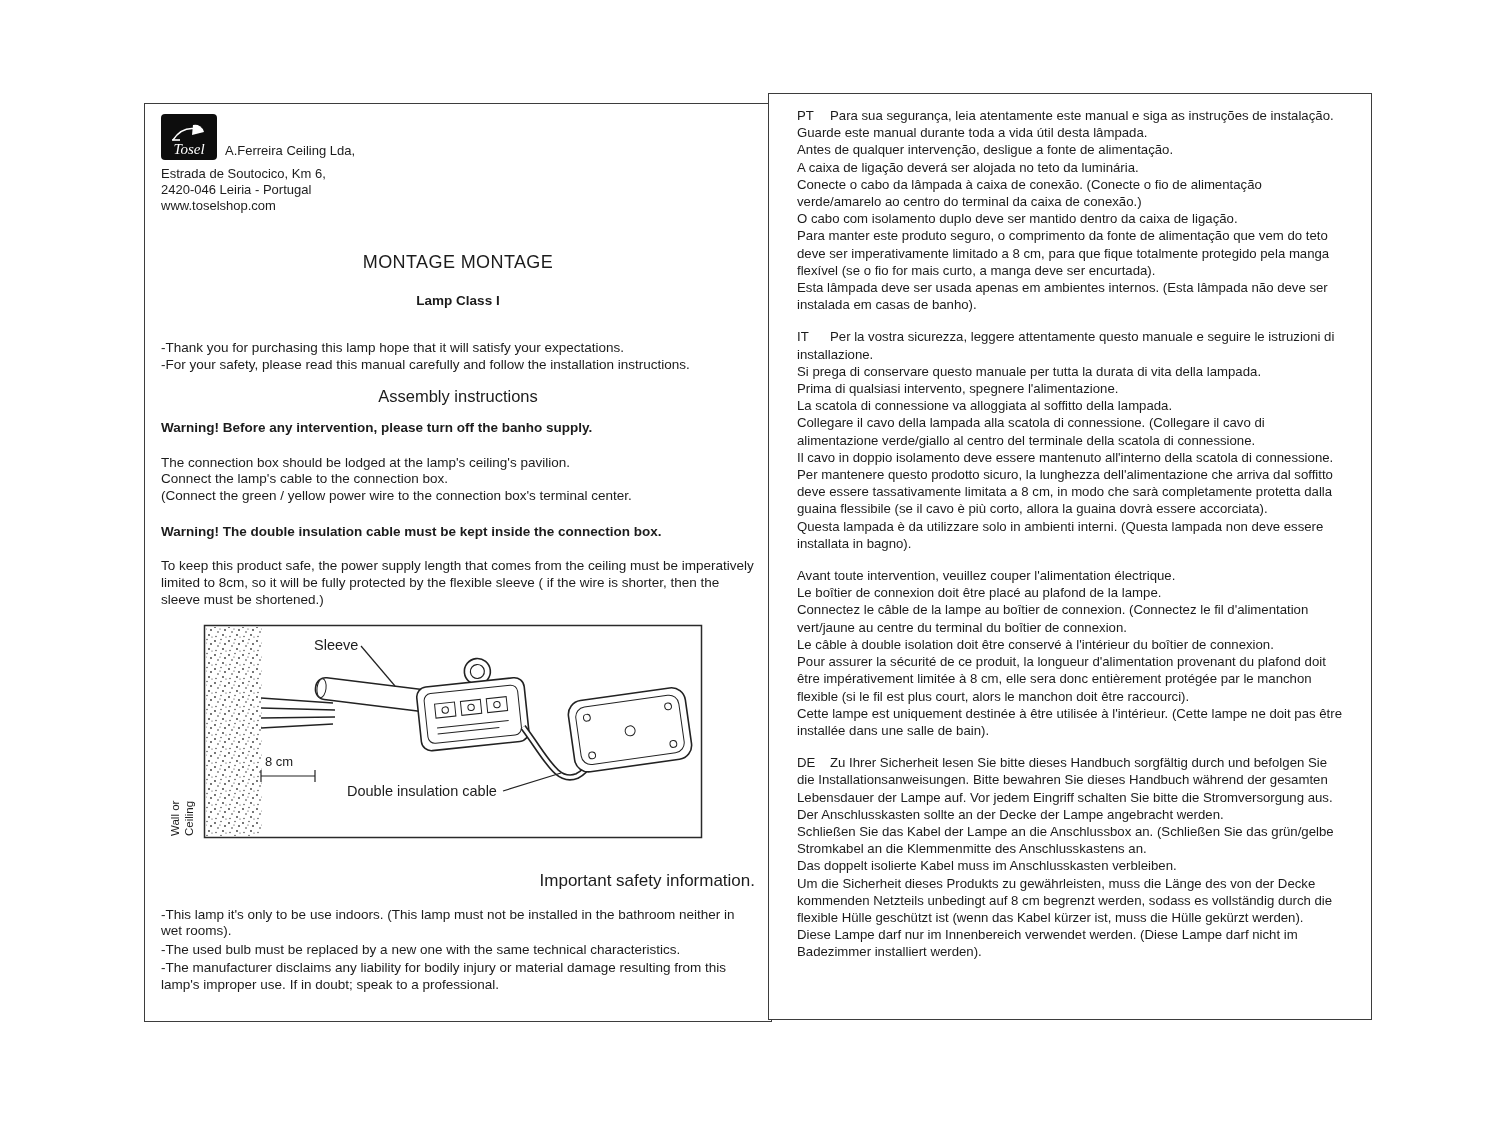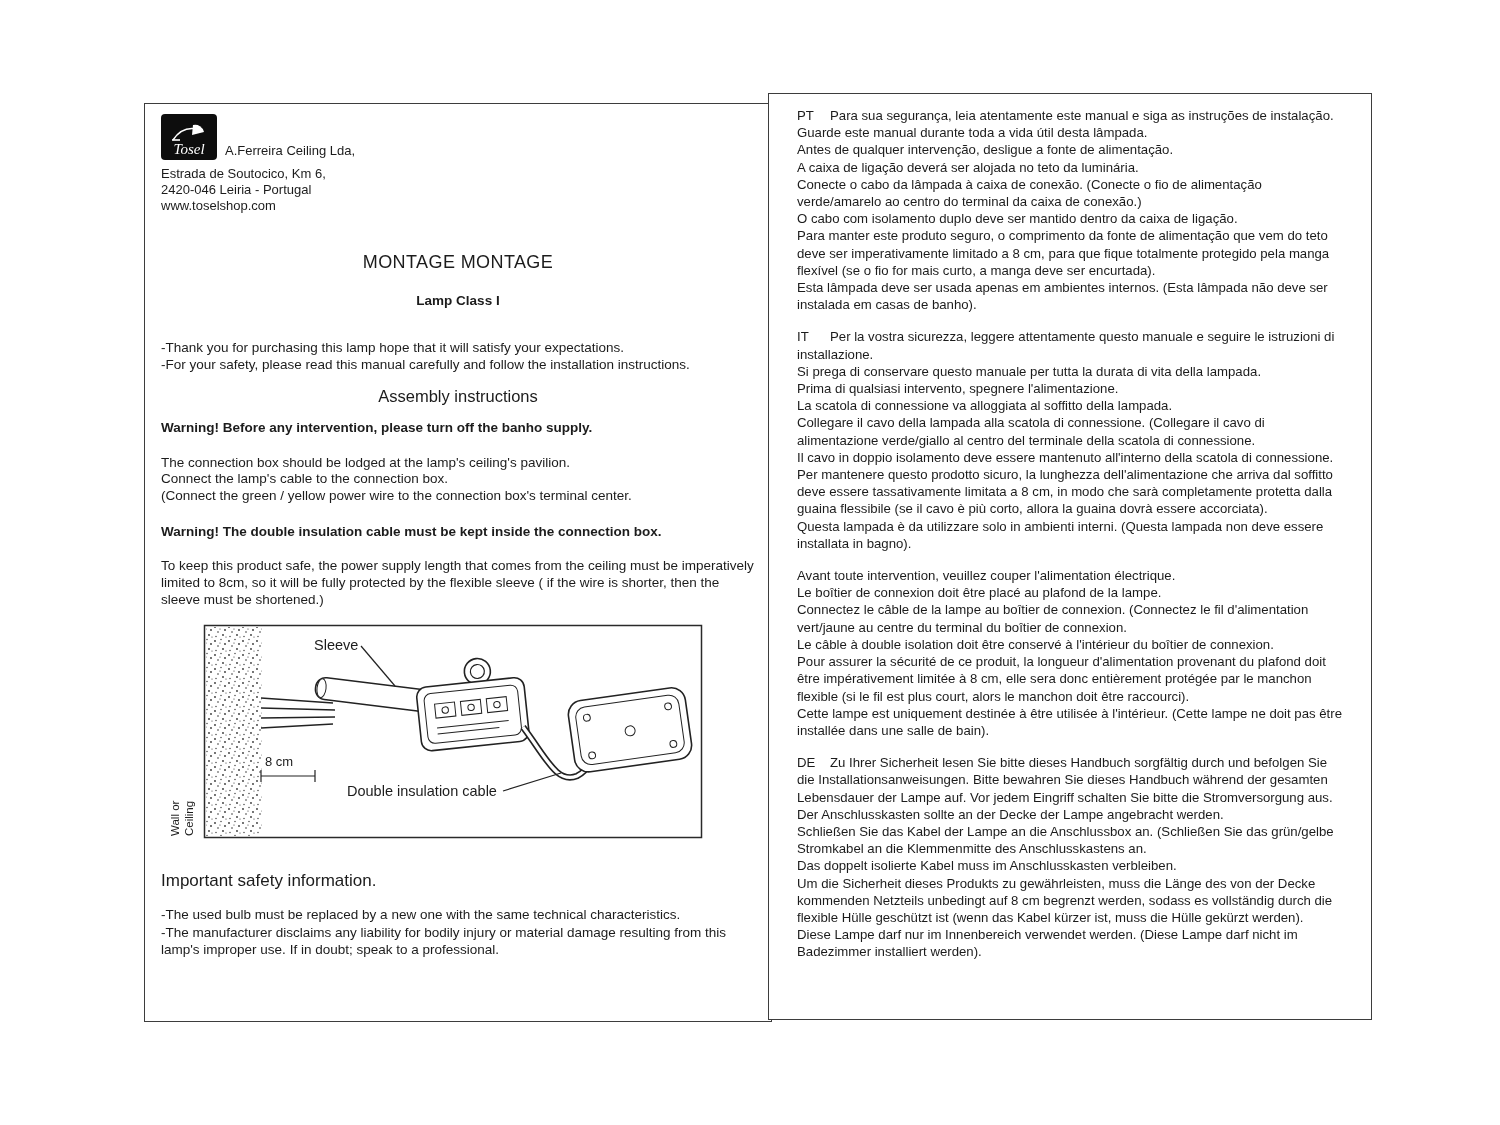--- a/index.html
+++ b/index.html
@@ -23,21 +23,21 @@
   .address{font-size:13px;line-height:16px;margin-top:6px;}
   .doc-title{text-align:center;font-size:18px;letter-spacing:.4px;margin-top:38px;}
   .doc-subtitle{text-align:center;font-size:13.5px;font-weight:bold;margin-top:20px;}
   .body-line{font-size:13.5px;line-height:16.5px;}
   .intro{margin-top:32px;}
   .assembly-heading{text-align:center;font-size:16.5px;margin-top:14px;}
   .warning{font-size:13.5px;font-weight:bold;margin-top:14px;line-height:16.5px;}
   .para{margin-top:18px;}
   .flow-para{font-size:13.5px;line-height:17px;margin-top:16px;}
   .diagram-wrap{margin-top:16px;margin-left:-4px;}
-  .safety-heading{text-align:left;font-size:17px;margin-top:18px;}
+  .safety-heading{text-align:right;font-size:17px;margin-top:18px;}
   .safety-list{margin-top:16px;}
   .safety-list .body-line{margin-bottom:2px;}
 
   
   .lang-section{margin-bottom:15px;}
   .lang-line{font-size:13.2px;line-height:17.2px;}
   .lang-code{display:inline-block;min-width:33px;}
 
   svg text{font-family:"Liberation Sans",sans-serif;fill:#1c1c1c;}
 </style>
@@ -163,20 +163,21 @@
         <line x1="346" y1="167" x2="404" y2="149" stroke="#222" stroke-width="1.2"></line>
 
         <text transform="translate(22 212) rotate(-90)" font-size="11.5">Wall or</text>
         <text transform="translate(36 212) rotate(-90)" font-size="11.5">Ceiling</text>
       </svg>
     </div>
 
     <div class="safety-heading">Important safety information.</div>
 
     <div class="safety-list">
+      <div class="body-line">-This lamp it's only to be use indoors. (This lamp must not be installed in the bathroom neither in wet rooms).</div>
       <div class="body-line">-The used bulb must be replaced by a new one with the same technical characteristics.</div>
       <div class="body-line">-The manufacturer disclaims any liability for bodily injury or material damage resulting from this lamp's improper use. If in doubt; speak to a professional.</div>
     </div>
   </div>
 
   <div class="page page-right">
 
     <div class="lang-section">
       <div class="lang-line"><span class="lang-code">PT</span><span>Para sua segurança, leia atentamente este manual e siga as instruções de instalação.</span></div>
       <div class="lang-line">Guarde este manual durante toda a vida útil desta lâmpada.</div>

